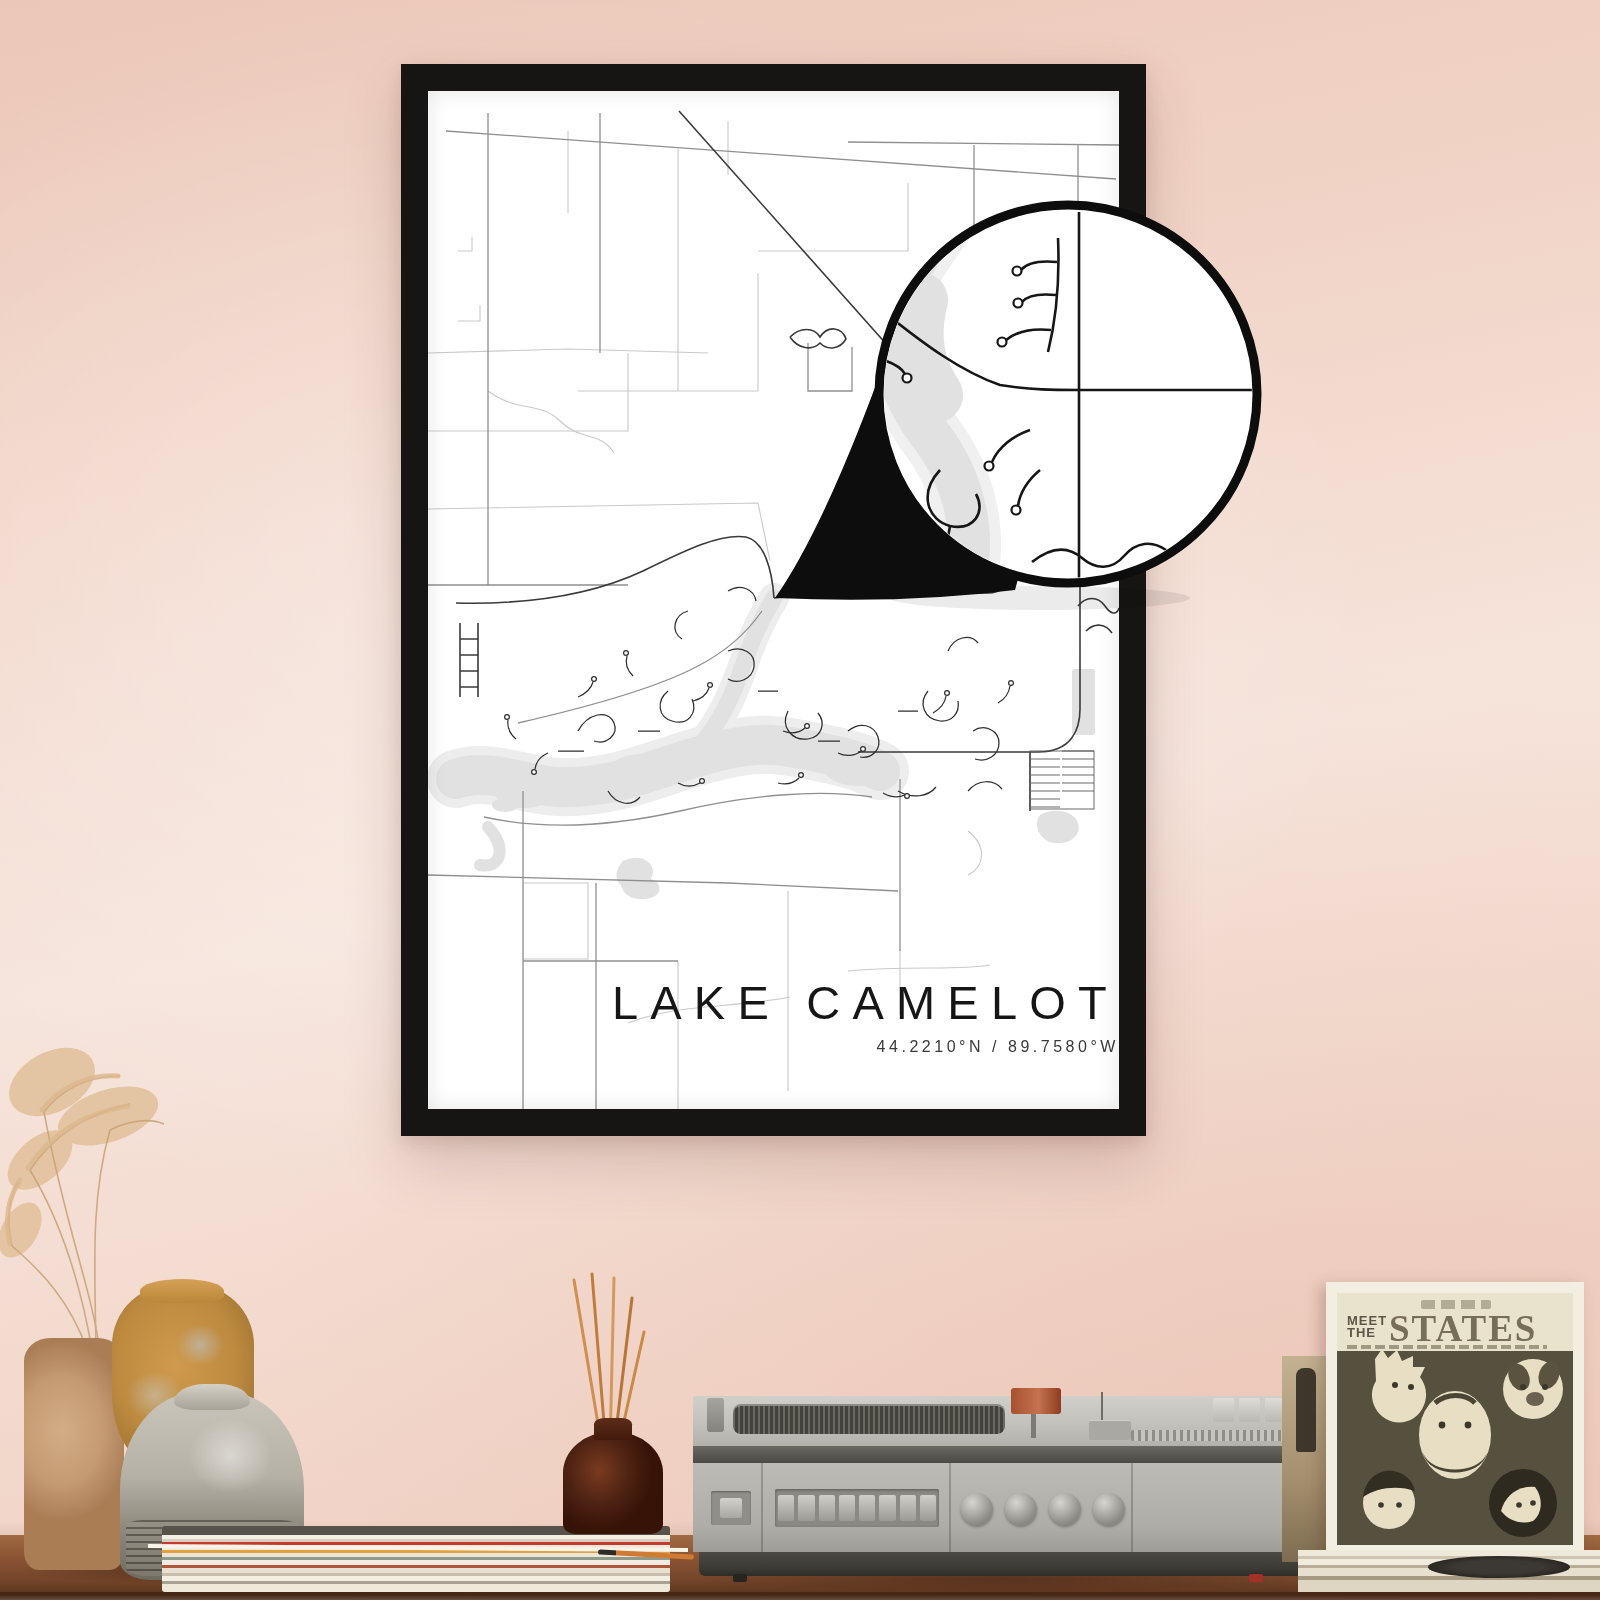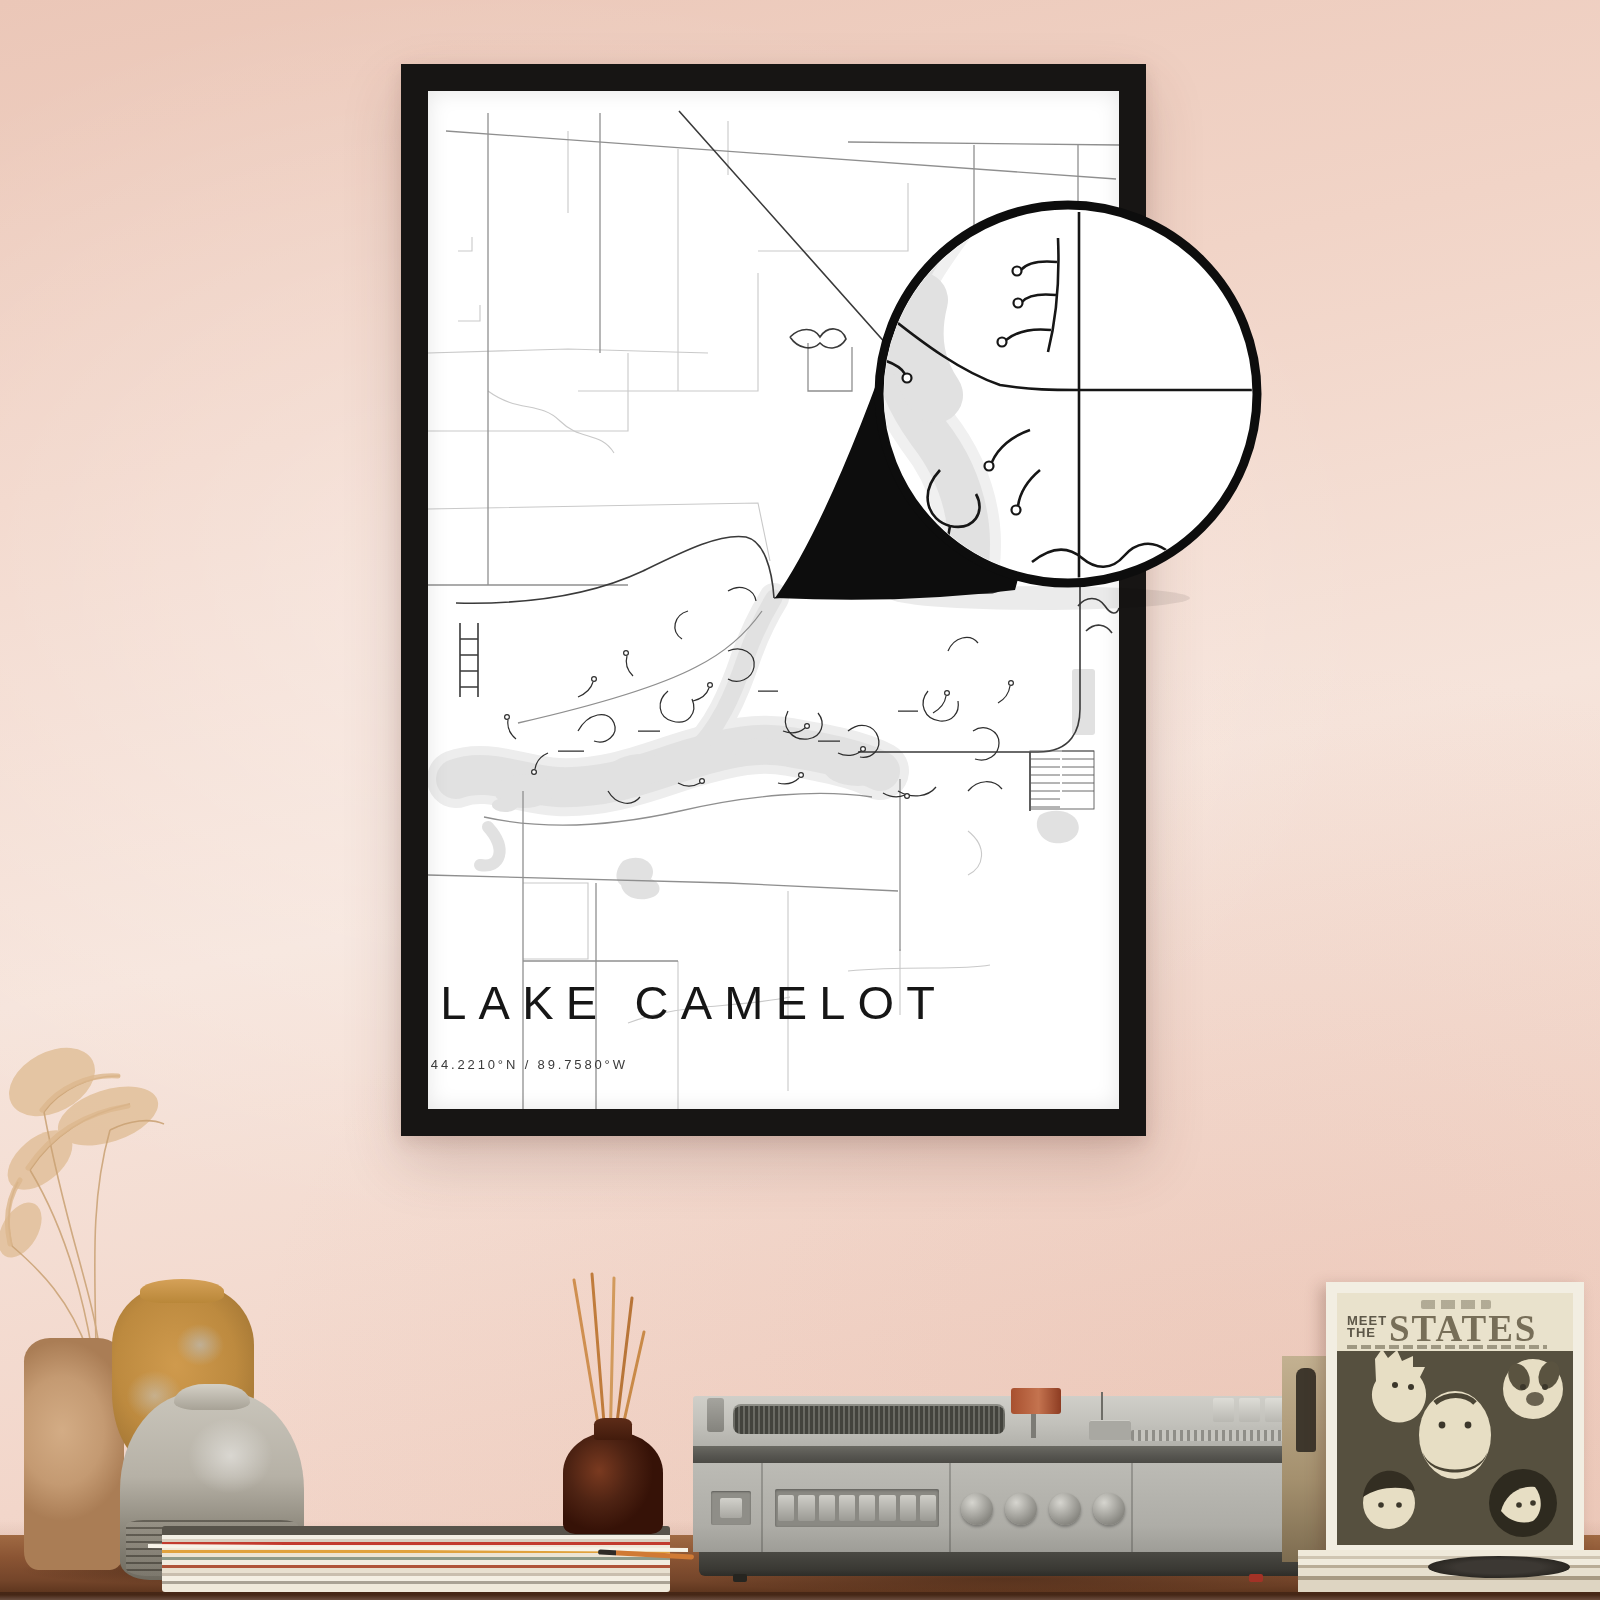--- a/index.html
+++ b/index.html
@@ -9,24 +9,24 @@
       radial-gradient(1400px 1000px at 32% 38%, rgba(255,255,255,.38), rgba(255,255,255,0) 62%),
       radial-gradient(1600px 1200px at 80% 90%, rgba(222,166,146,.22), rgba(222,166,146,0) 65%),
       linear-gradient(168deg,#ebc7b8 0%,#f1d4c7 26%,#f6e4db 52%,#f2d6ca 78%,#edccbd 100%);}
   
   .poster-frame{position:absolute;left:401px;top:64px;width:745px;height:1072px;
     box-sizing:border-box;border:27px solid #171514;background:#fdfdfc;
     box-shadow:0 26px 55px rgba(96,52,40,.20), 0 6px 16px rgba(96,52,40,.14);}
   .poster-frame::after{content:"";position:absolute;inset:0;box-shadow:inset 0 0 22px rgba(0,0,0,.10);pointer-events:none;}
   .poster{position:absolute;inset:0;background:#fff;}
   .map-svg{position:absolute;left:0;top:0;width:691px;height:1018px;}
-  .title-block{position:absolute;left:0;right:0;top:884px;text-align:left;color:#141414;}
+  .title-block{position:absolute;left:0;right:0;top:884px;text-align:right;color:#141414;}
   .poster-title{font-size:47px;font-weight:300;letter-spacing:.26em;text-indent:.26em;color:#161616;}
   .poster-subtitle{margin-top:14px;font-size:19px;font-weight:400;letter-spacing:.30em;text-indent:.30em;color:#2c2c2c;}
-  .poster-coords{margin-top:27px;font-size:13px;font-weight:400;letter-spacing:.22em;text-indent:.22em;color:#3a3a3a;}
+  .poster-coords{margin-top:8px;font-size:16px;font-weight:400;letter-spacing:.22em;text-indent:.22em;color:#3a3a3a;}
   
   .magnifier{position:absolute;left:750px;top:188px;width:522px;height:424px;}
   
   .shelf{position:absolute;left:0;top:1535px;width:1600px;height:65px;
     background:linear-gradient(180deg,#a06a43 0%,#8a5433 35%,#74452a 70%,#5a331c 92%,#47281605 100%);}
   .shelf::after{content:"";position:absolute;left:0;top:57px;width:100%;height:8px;background:#3f2314;opacity:.75;}
   .shelf-shadow{position:absolute;left:0;top:1520px;width:1600px;height:18px;
     background:linear-gradient(180deg,rgba(120,70,50,0) 0%,rgba(120,70,50,.10) 100%);}
   
   .vase-tan{position:absolute;left:24px;top:1338px;width:100px;height:232px;

